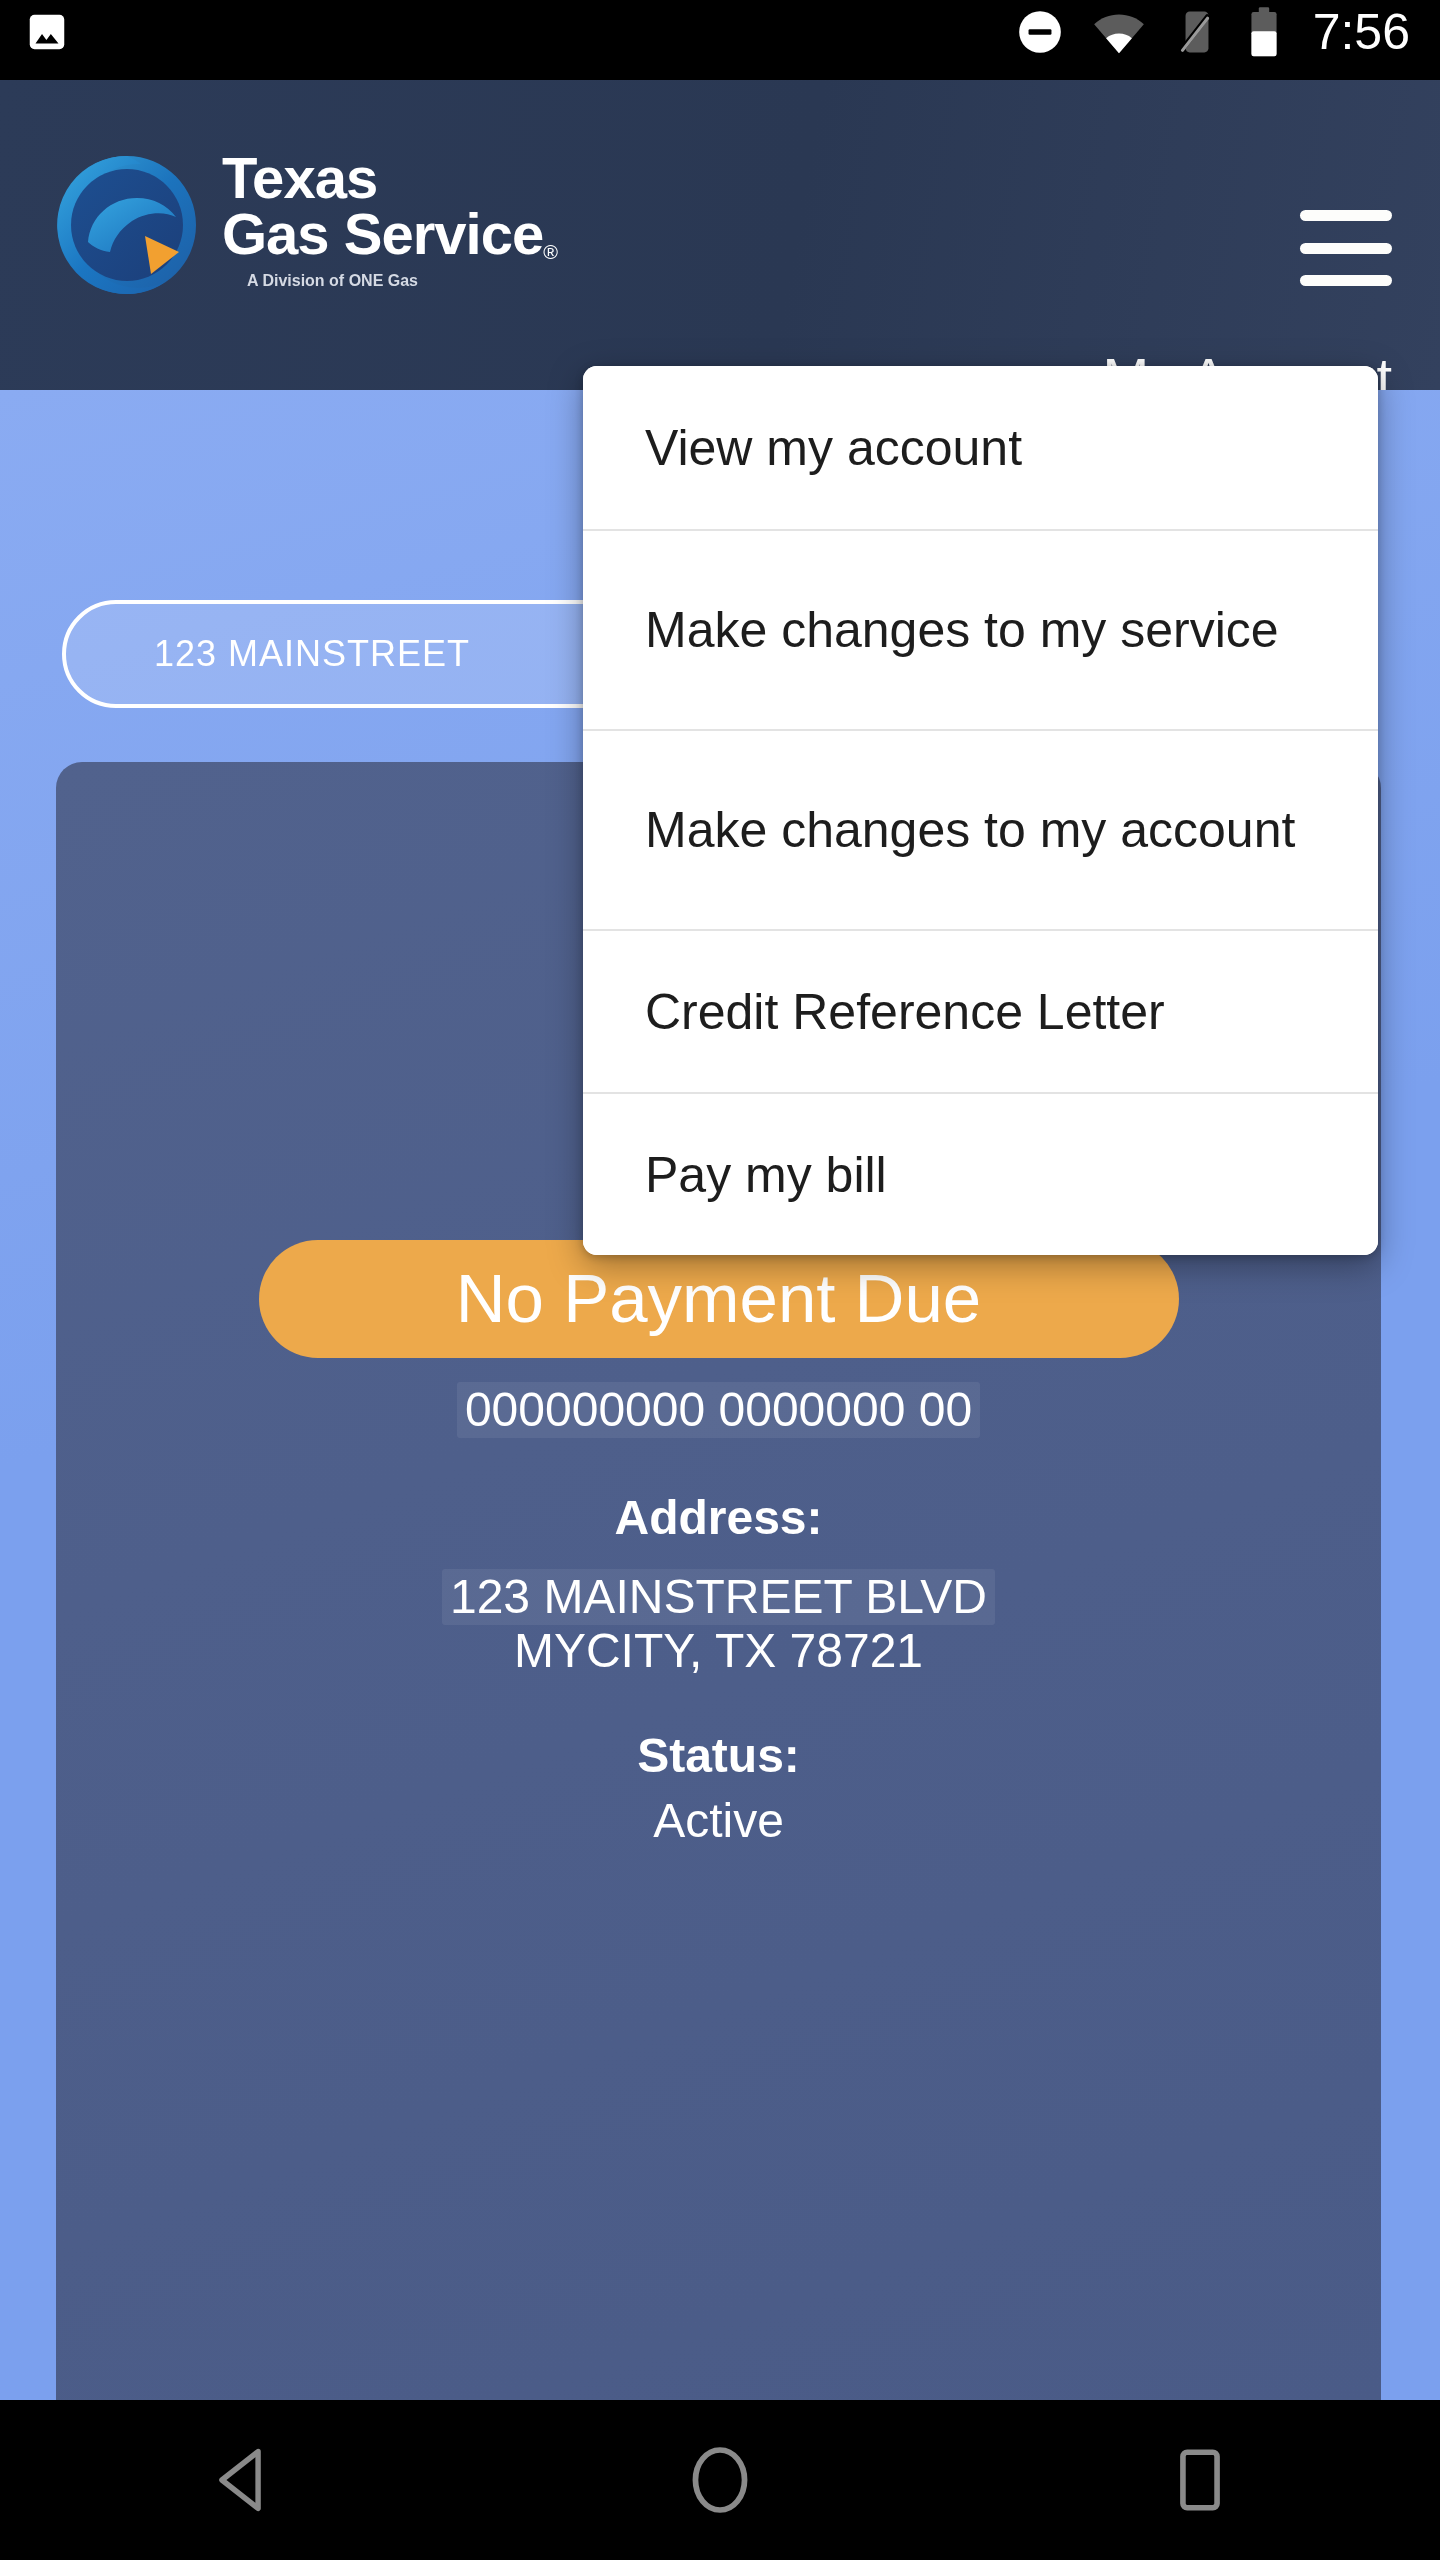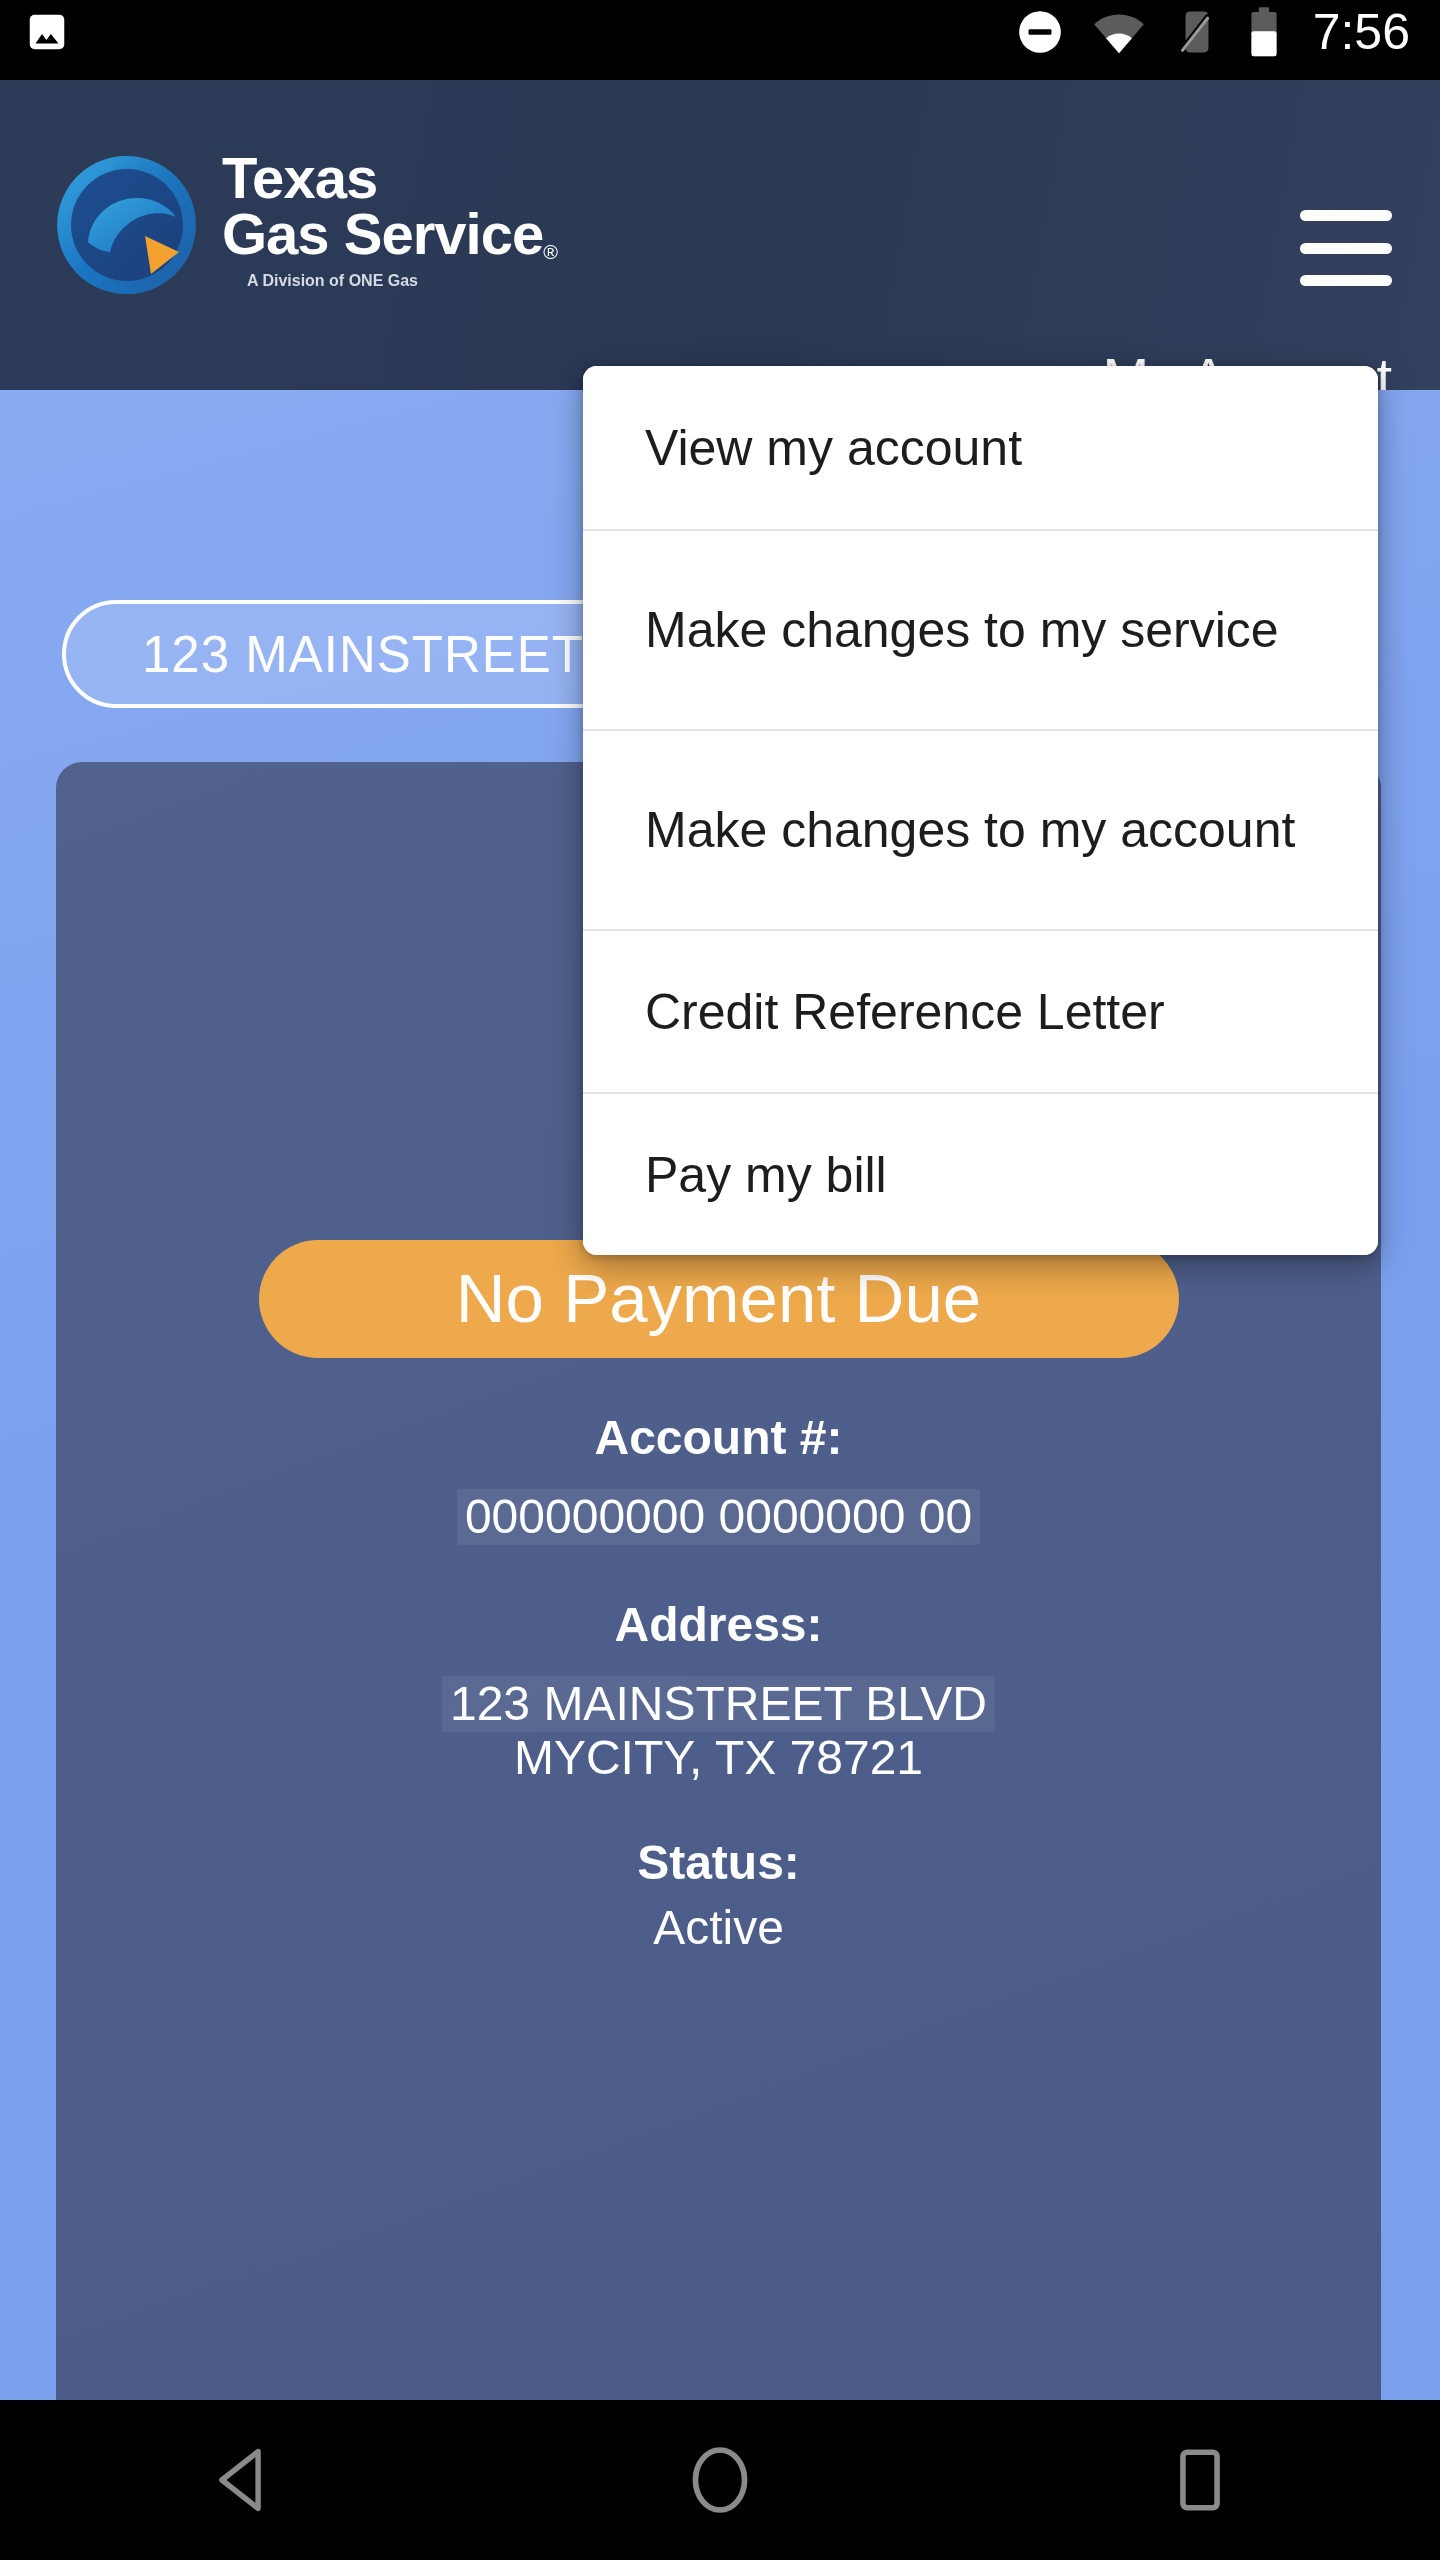--- a/index.html
+++ b/index.html
@@ -136,24 +136,25 @@
     border: 4px solid #ffffff;
     border-radius: 60px;
     background: rgba(255,255,255,0.14);
     display: flex;
     align-items: center;
     box-sizing: border-box;
     padding-left: 76px;
   }
   #address-pill .pill-label {
     color: #ffffff;
-    font-size: 51px;
+    font-size: 36px;
     letter-spacing: 1px;
     white-space: nowrap;
     font-family: "Liberation Sans", sans-serif;
+    margin-left: 12px;
   }
 
   
   #account-card {
     position: absolute;
     left: 56px; top: 372px;
     width: 1325px; height: 1640px;
     background: linear-gradient(160deg, #51628d 0%, #4e5f8b 40%, #4a5b87 100%);
     border-radius: 26px 26px 0 0;
     box-sizing: border-box;
@@ -355,21 +356,20 @@
   <div id="address-pill">
     <span class="pill-label">123 MAINSTREET</span>
   </div>
 
   <div id="account-card">
     <div id="amount-due">$</div>
     <div id="due-date-line">Due: We</div>
 
     <button id="no-payment-due-button">No Payment Due</button>
 
-    <div class="detail-label">Account #:</div>
     <div class="detail-value"><span class="detail-value highlight">000000000 0000000 00</span></div>
 
     <div class="detail-label">Address:</div>
     <div class="detail-value"><span class="detail-value highlight">123 MAINSTREET BLVD</span></div>
     <div class="detail-value tight">MYCITY, TX 78721</div>
 
     <div class="detail-label">Status:</div>
     <div class="detail-value">Active</div>
   </div>
 

